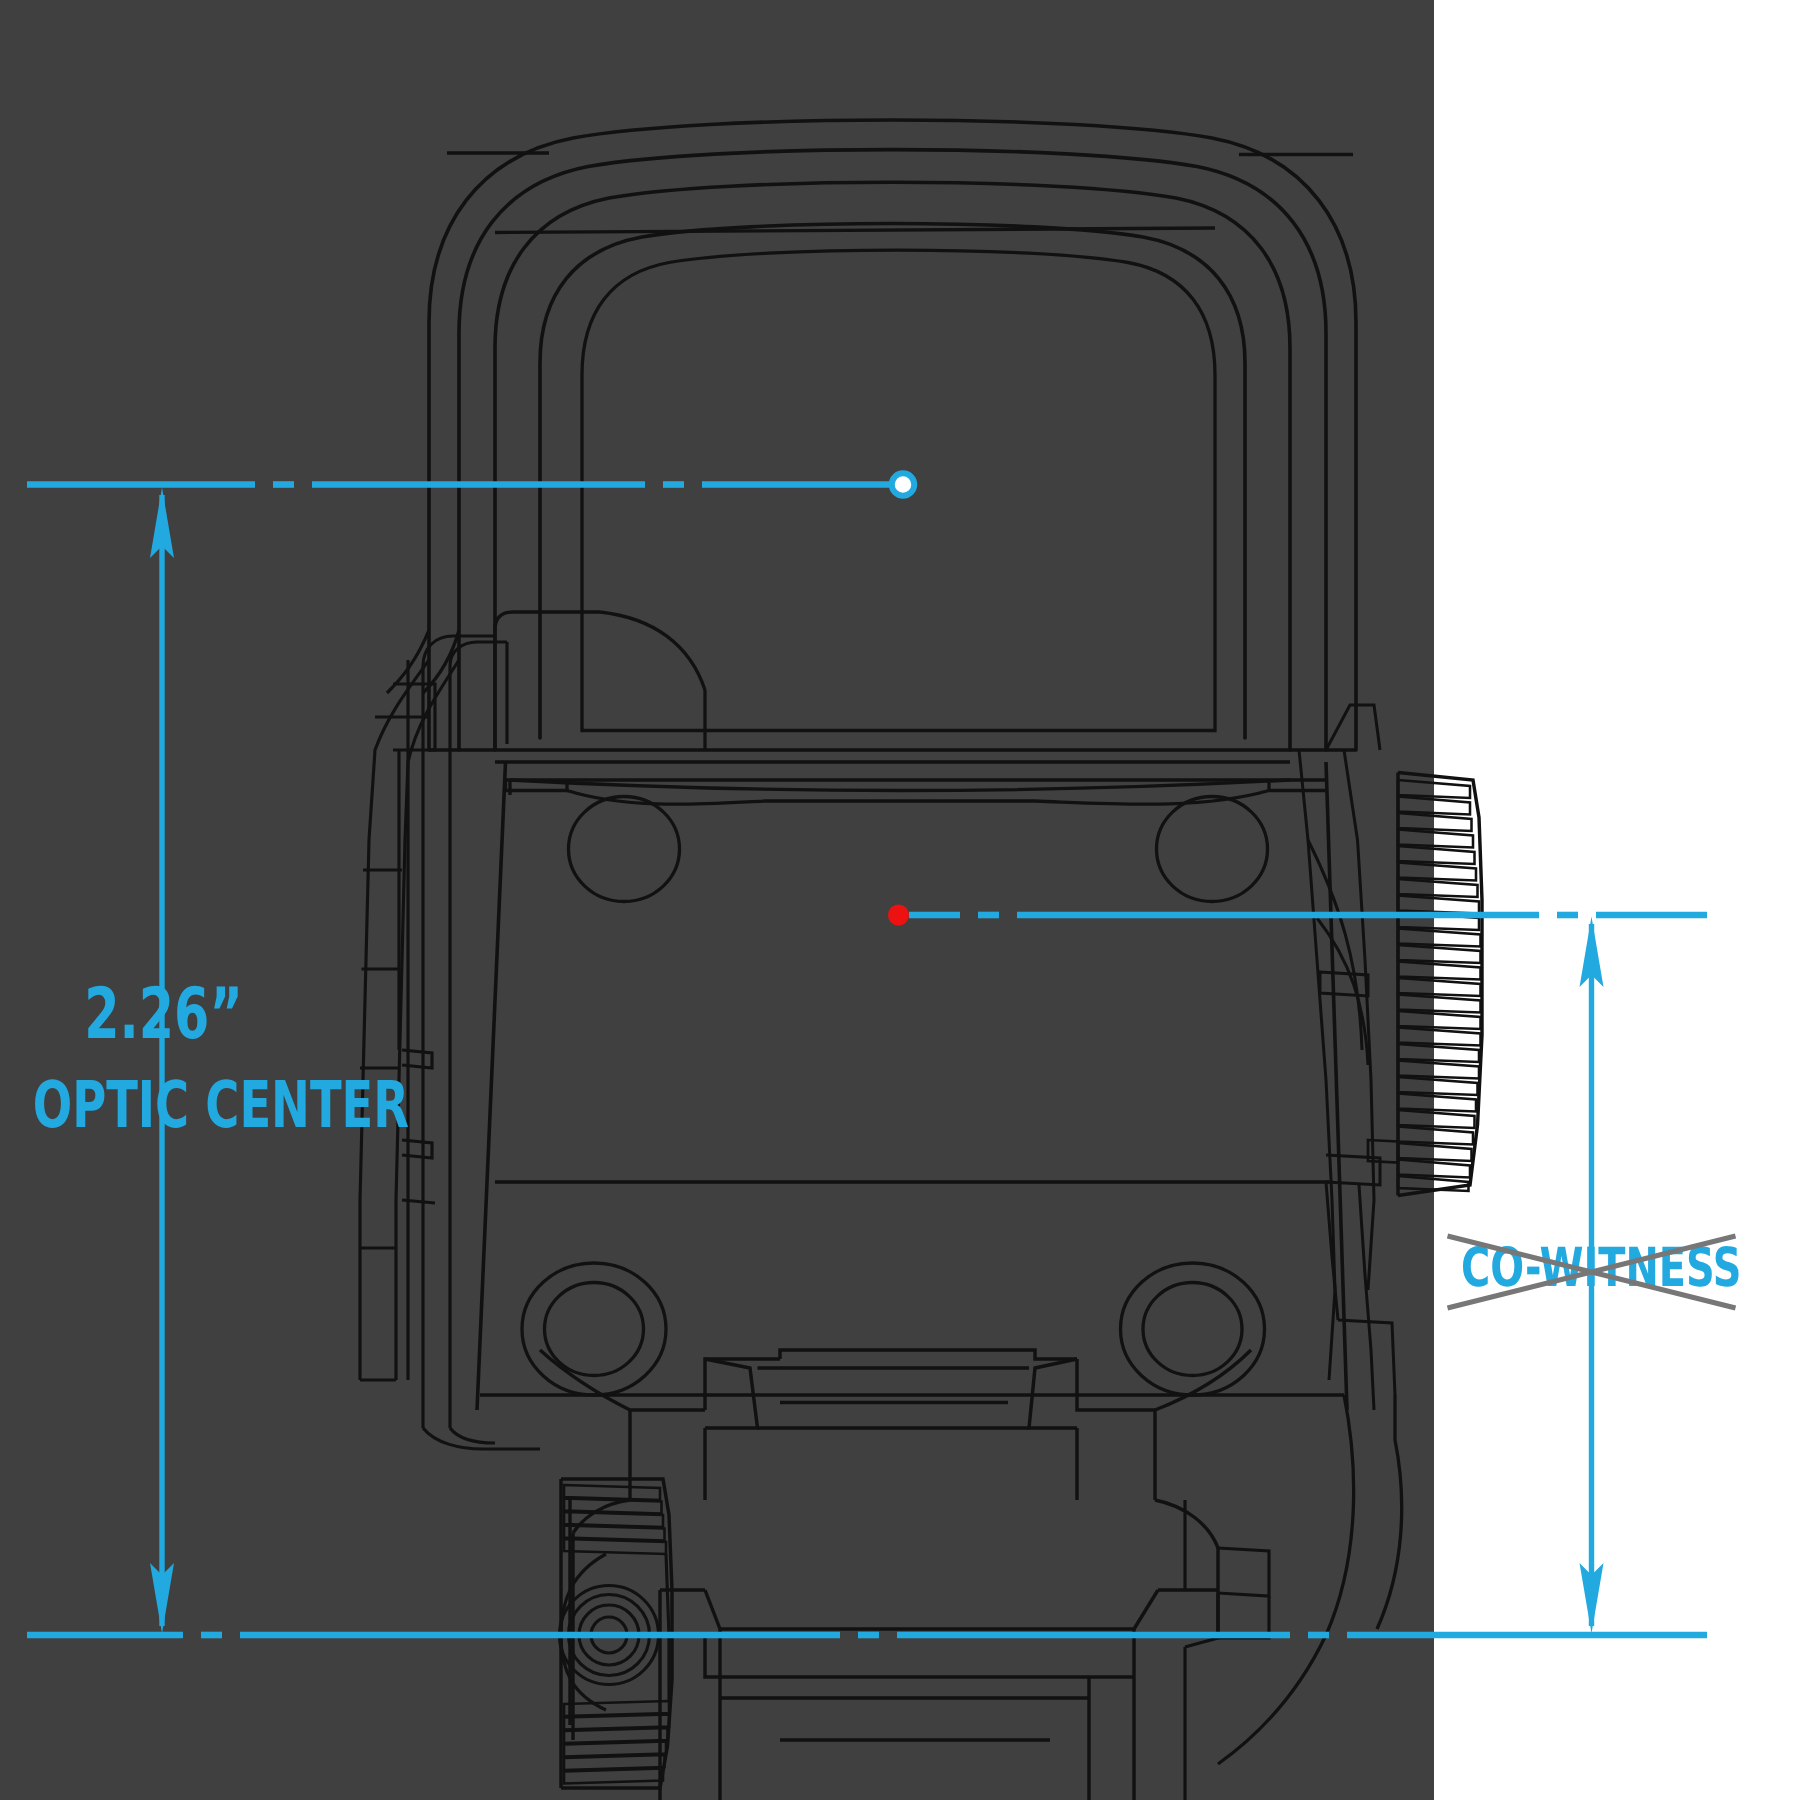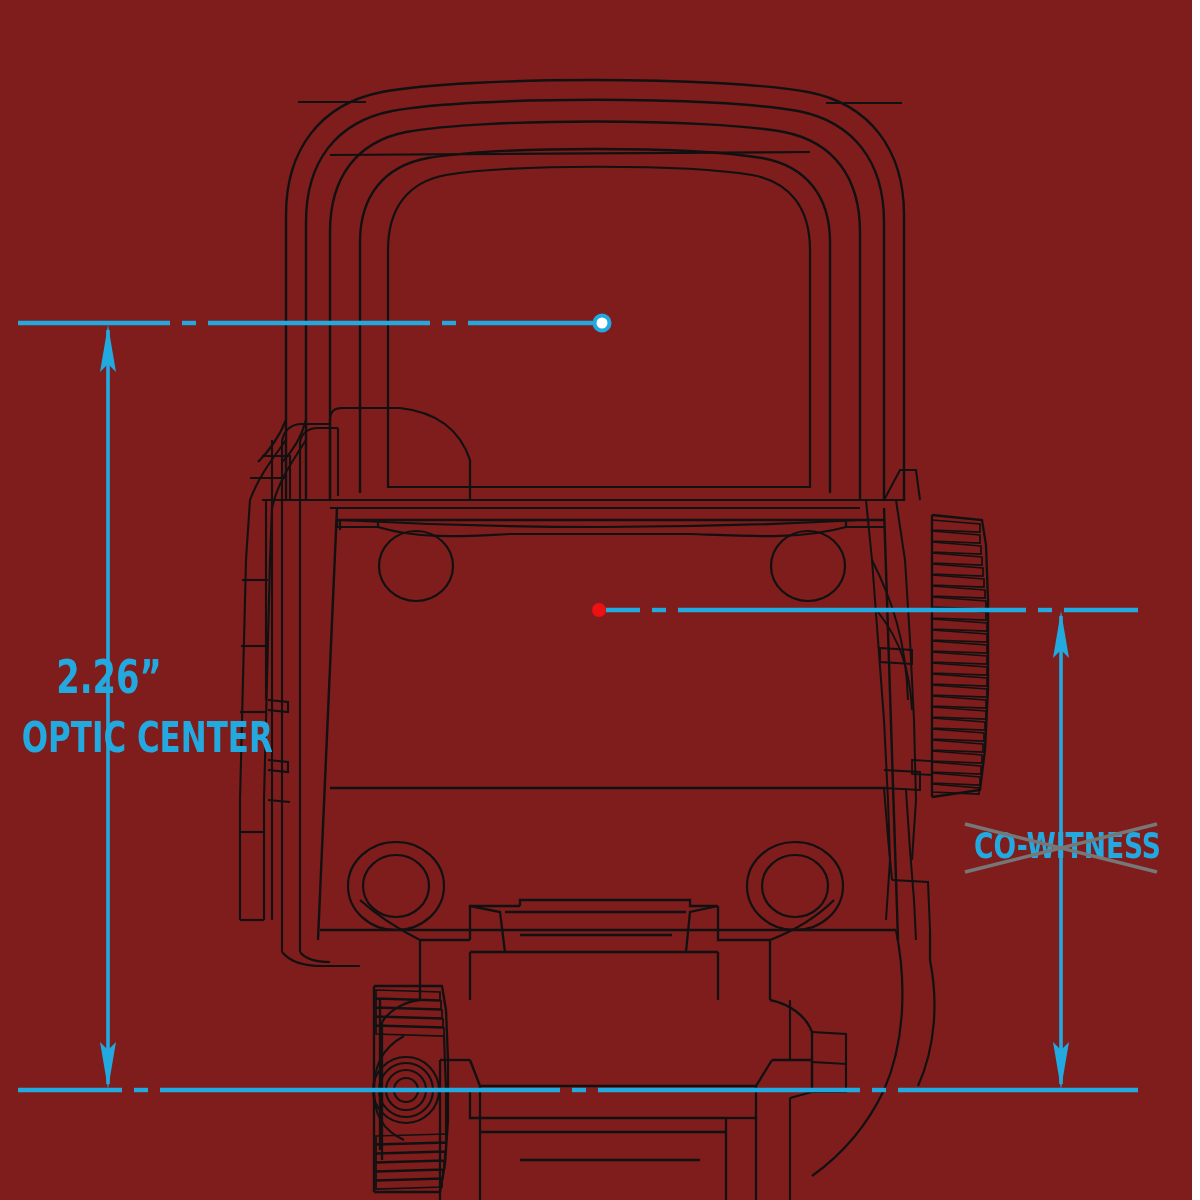--- a/index.html
+++ b/index.html
@@ -8,23 +8,23 @@
     background: #ffffff;
   }
   body {
     width: 1200px;
     height: 1200px;
     font-family: "Liberation Sans", sans-serif;
     overflow: hidden;
   }
   #stage {
     position: relative;
-    width: 1192px;
+    width: 956px;
     height: 1200px;
-    background: #7f1d1d;
+    background: #404040;
   }
   #drawing {
     position: absolute;
     left: 0;
     top: 0;
     width: 1200px;
     height: 1200px;
   }
   .dim-label {
     position: absolute;

